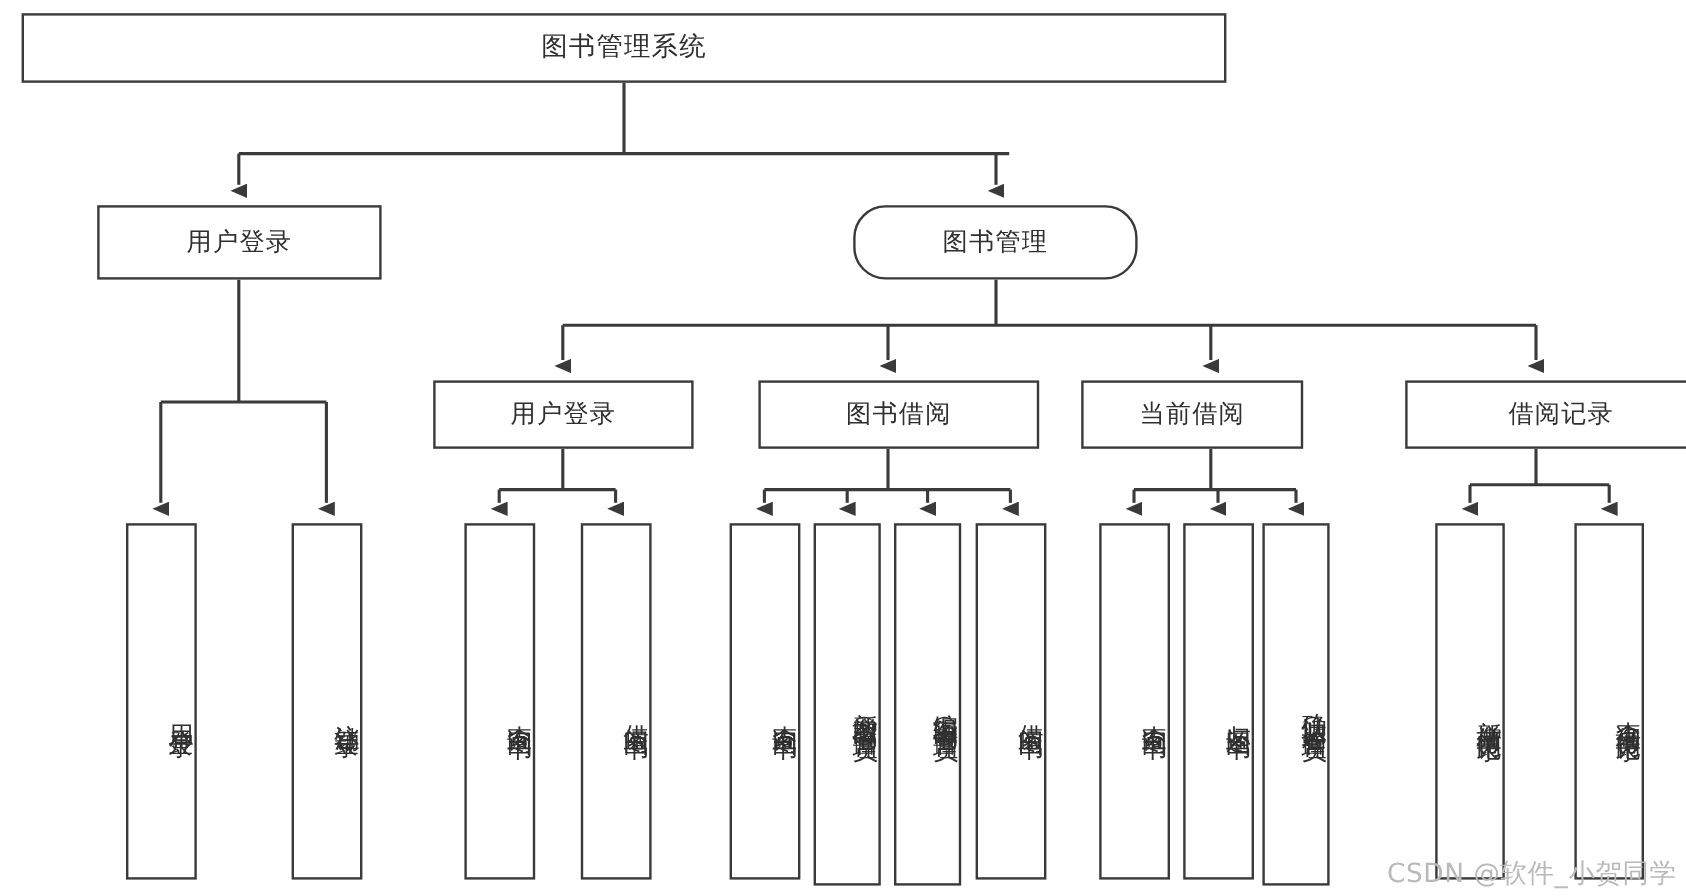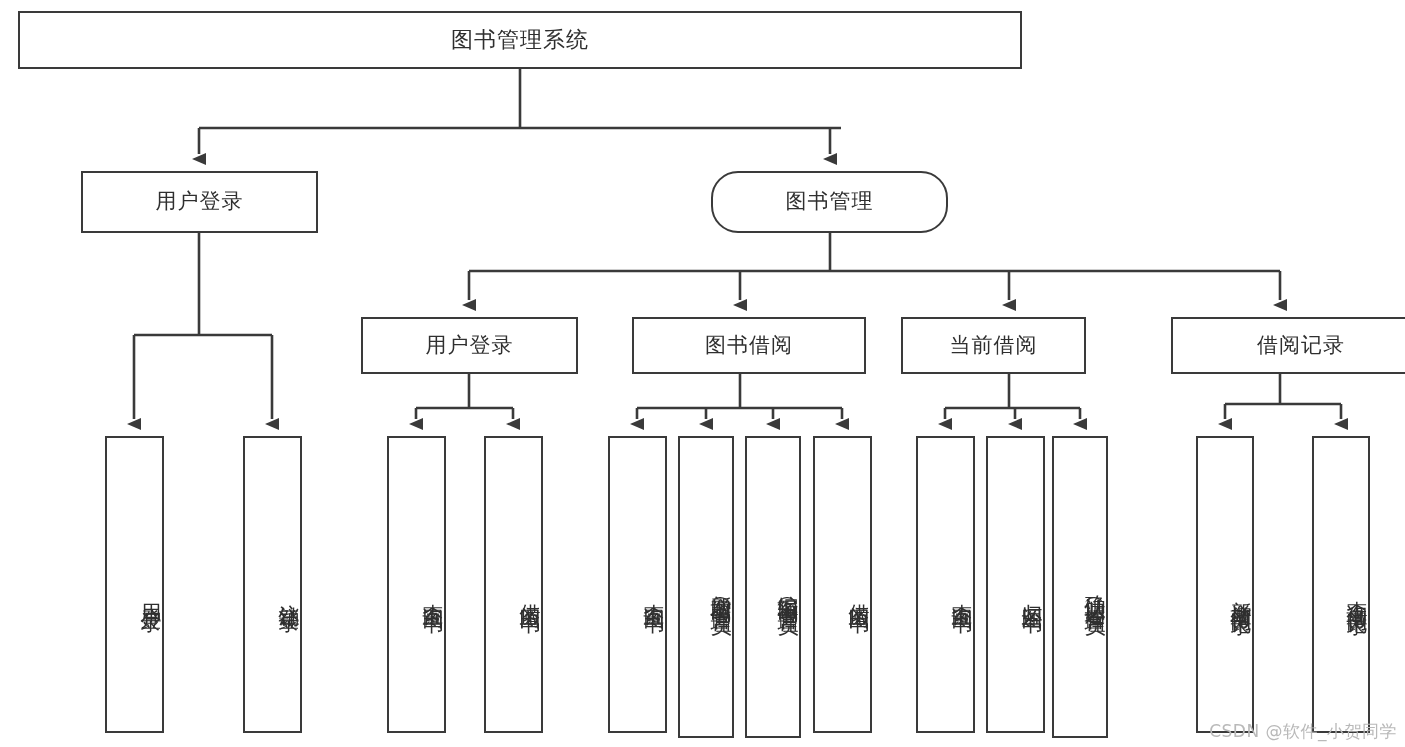--- a/index.html
+++ b/index.html
@@ -51,21 +51,21 @@
     justify-content: center;
     line-height: 1.05;
   }
   .node.root {
     font-size: 22px;
   }
   #watermark {
     position: absolute;
     right: 8px;
     bottom: 4px;
-    font-size: 17px;
+    font-size: 22px;
     color: #b9b9b9;
     letter-spacing: 0.5px;
     white-space: nowrap;
     font-family: "DejaVu Sans", "Liberation Sans", sans-serif;
   }
 </style>
 </head>
 <body>
 
 <div id="canvas">

